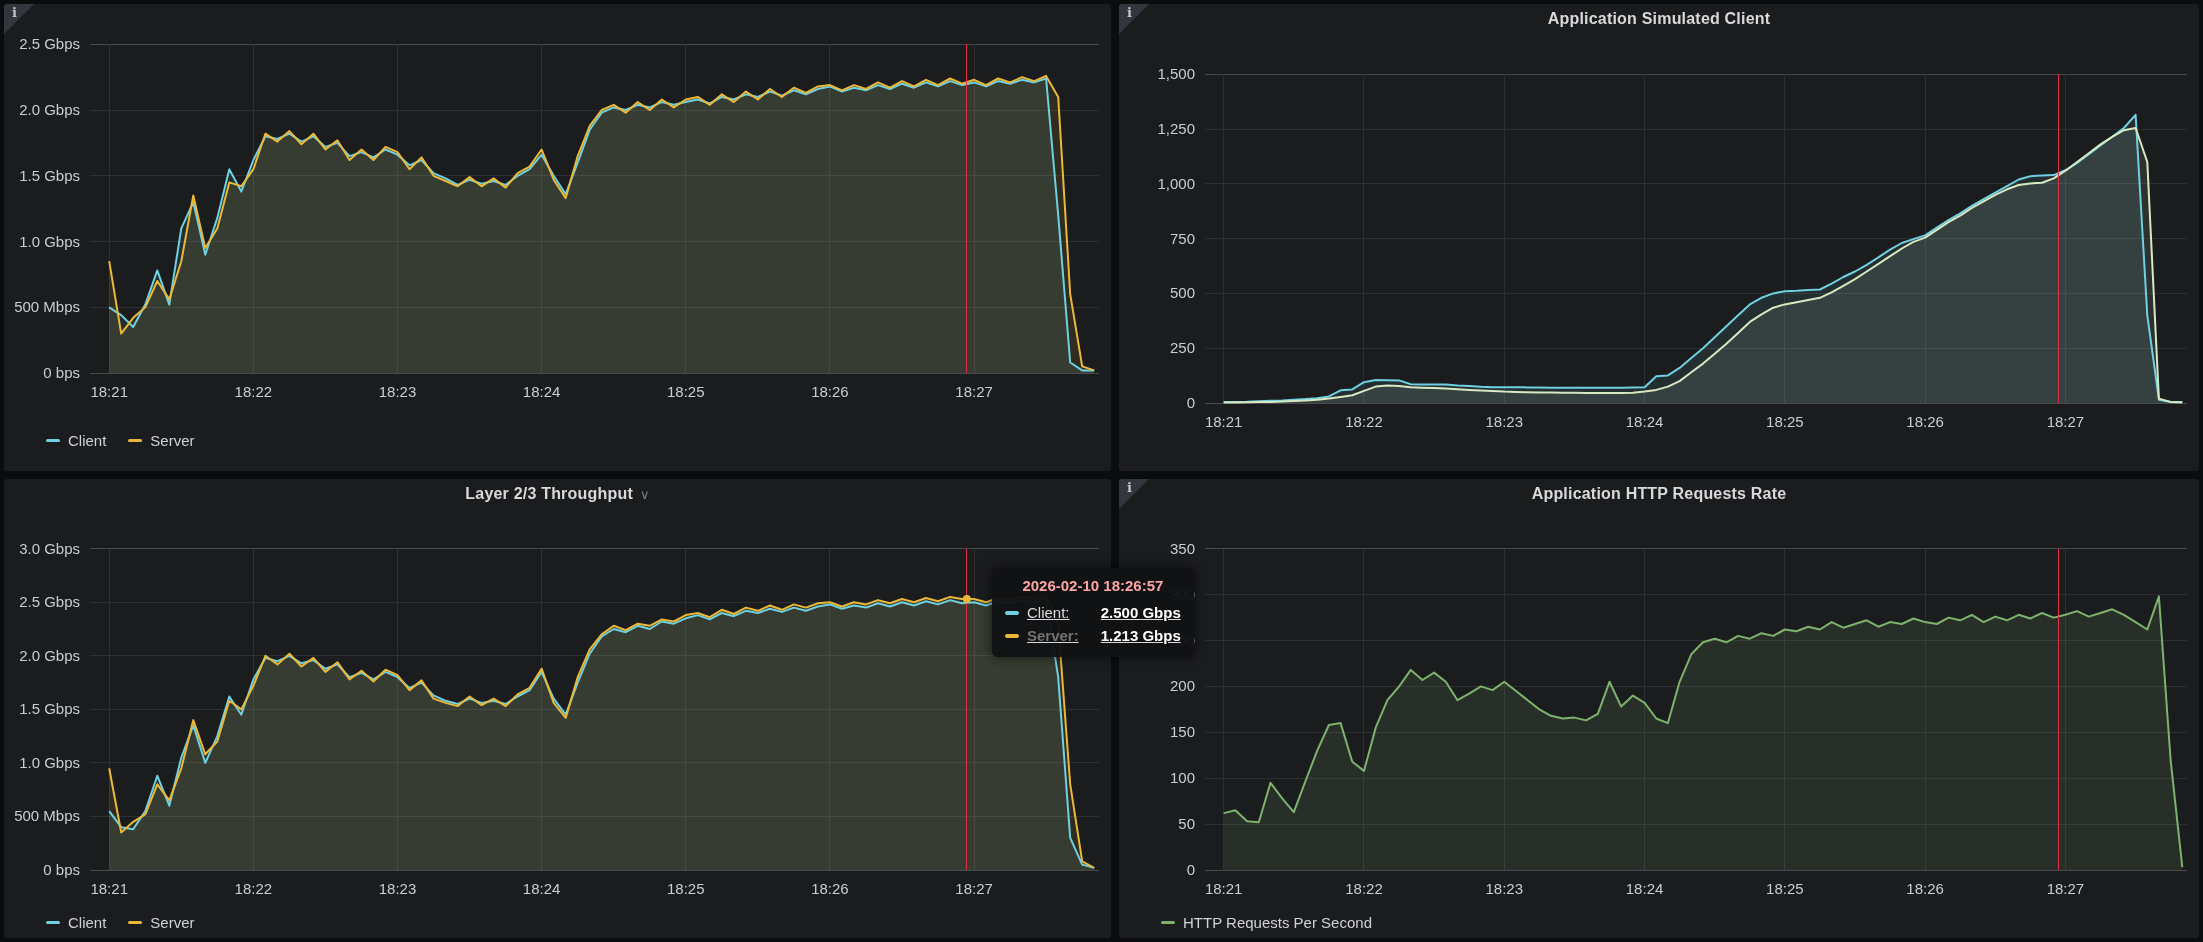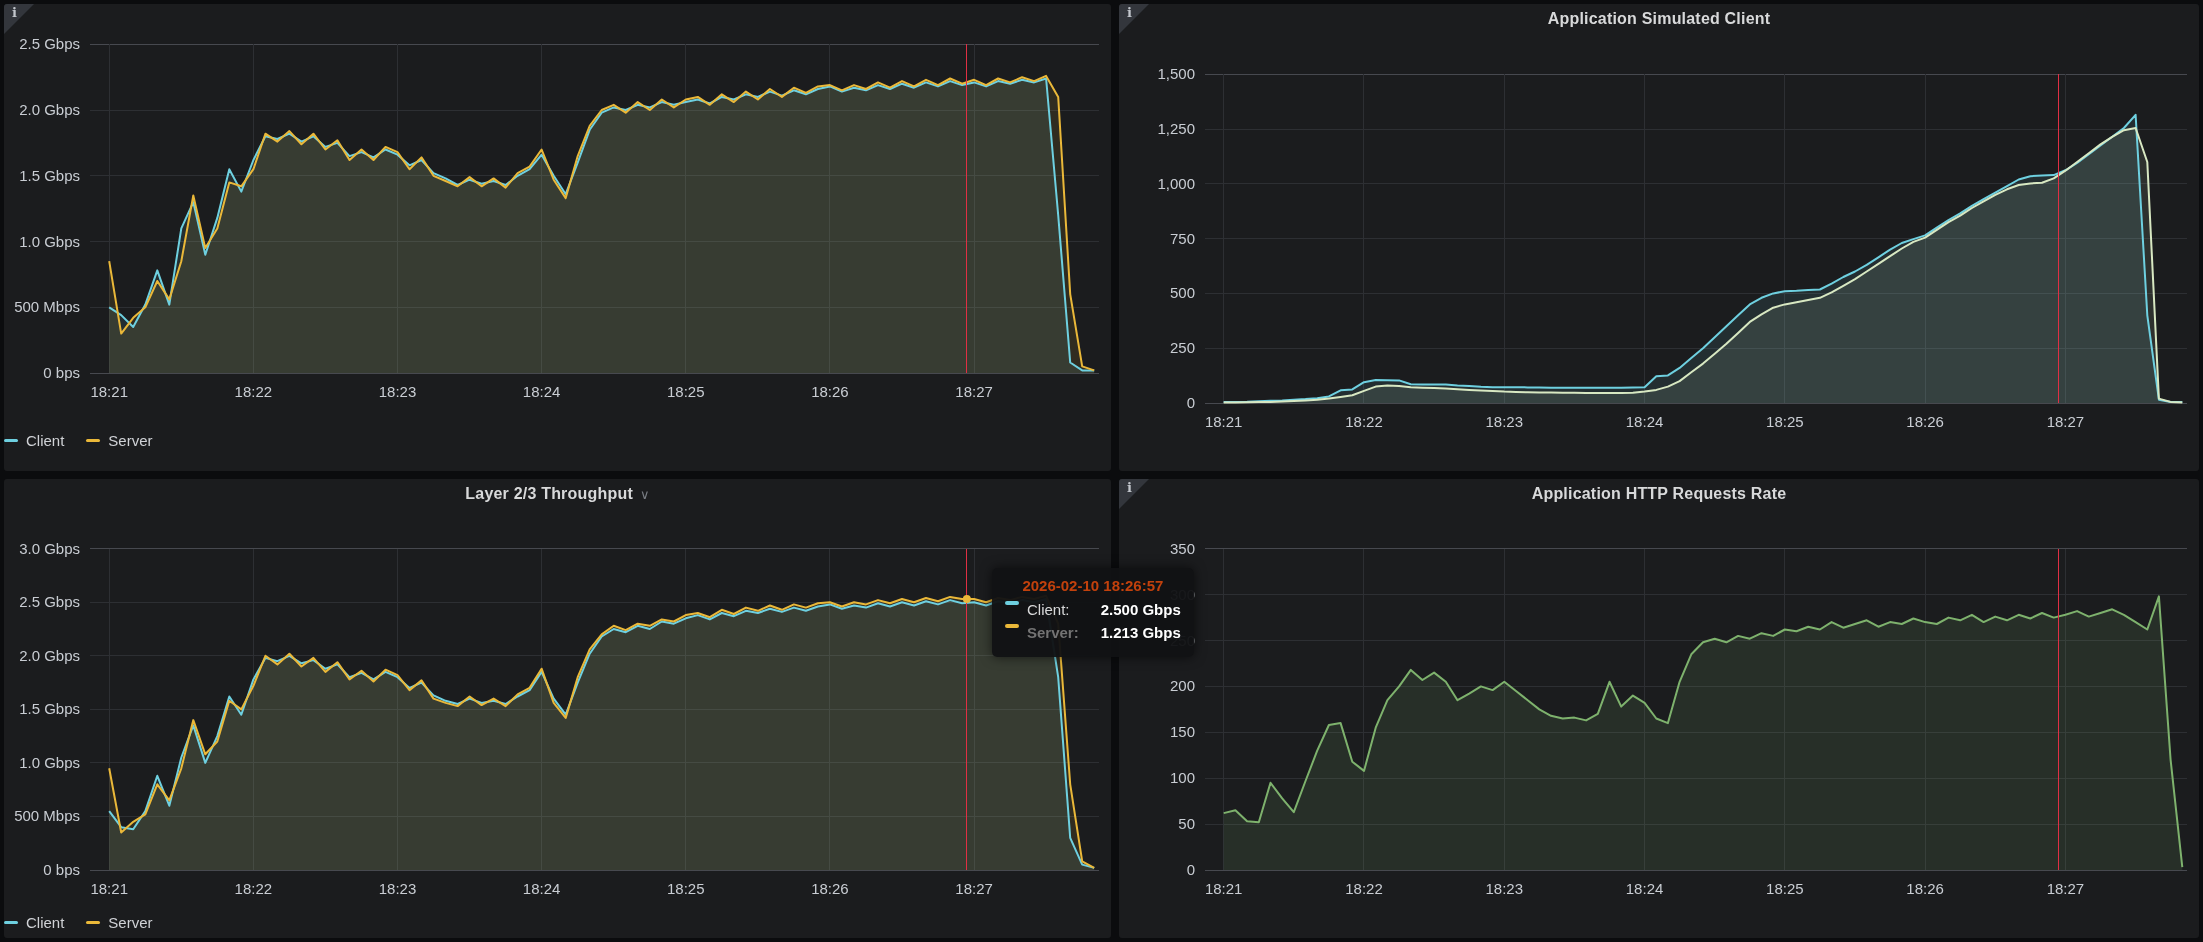--- a/index.html
+++ b/index.html
@@ -44,36 +44,36 @@
   .chev { font-size:13px; color:#797d84; margin-left:7px; font-weight:normal; }
   svg.chart { display:block; width:100%; }
   .chart-top { height:405px; flex:0 0 405px; }
   .chart-bot { height:397px; flex:0 0 397px; }
   svg.chart text {
     font-family:"Liberation Sans", sans-serif;
     font-size:15px; fill:#c9cdd3;
   }
   .legend {
     flex:1; display:flex; align-items:center;
-    gap:22px;
+    padding-left:42px; gap:22px;
     font-size:15px; color:#d0d2d6;
   }
   .legend-item { display:flex; align-items:center; gap:8px; cursor:pointer; }
   .legend-swatch { width:14px; height:3px; border-radius:2px; }
   .tooltip {
     position:absolute; left:992px; top:568px; z-index:10;
     min-width:196px;
     background:rgba(17,18,20,0.96);
     border-radius:5px;
     padding:9px 13px 10px 13px;
     box-shadow:0 0 12px rgba(0,0,0,0.6);
     font-size:15px; color:#d8d9da;
   }
-  .tt-time { text-align:center; font-weight:bold; color:#c2410c; margin-bottom:7px; white-space:nowrap; }
-  .tt-row { display:flex; height:23px; white-space:nowrap; }
+  .tt-time { text-align:center; font-weight:bold; color:#fca5a5; margin-bottom:7px; white-space:nowrap; }
+  .tt-row { display:flex; align-items:center; height:23px; white-space:nowrap;text-decoration:underline; }
   .tt-sw { width:14px; height:4px; border-radius:2px; margin-right:8px; flex:0 0 14px; }
   .tt-lbl { margin-right:auto; padding-right:22px; }
   .tt-lbl.bold { font-weight:bold; color:#737373; }
   .tt-val { font-weight:bold; color:#ffffff; }
 </style>
 </head>
 <body>
 
 <div class="grid">
 
@@ -248,20 +248,26 @@
         <line x1="665.8476190476191" y1="39.7037037037037" x2="665.8476190476191" y2="361" stroke="#2d2f33" stroke-width="1" shape-rendering="crispEdges"></line>
         <text x="665.8476190476191" y="385" text-anchor="middle">18:25</text>
         <line x1="806.1333333333333" y1="39.7037037037037" x2="806.1333333333333" y2="361" stroke="#2d2f33" stroke-width="1" shape-rendering="crispEdges"></line>
         <text x="806.1333333333333" y="385" text-anchor="middle">18:26</text>
         <line x1="946.4190476190477" y1="39.7037037037037" x2="946.4190476190477" y2="361" stroke="#2d2f33" stroke-width="1" shape-rendering="crispEdges"></line>
         <text x="946.4190476190477" y="385" text-anchor="middle">18:27</text>
         <path d="M104.7,361L104.7,304.1L116.4,301.3L128.1,312.3L139.8,313.3L151.5,273.8L163.2,289.4L174.8,303.2L186.5,272.0L198.2,241.7L209.9,216.0L221.6,214.1L233.3,252.7L245.0,261.9L256.7,218.7L268.4,191.2L280.1,177.4L291.8,160.9L303.4,171.0L315.1,163.6L326.8,172.8L338.5,191.2L350.2,184.7L361.9,177.4L373.6,181.1L385.3,172.8L397.0,182.0L408.7,191.2L420.3,200.4L432.0,206.8L443.7,209.5L455.4,208.6L467.1,211.4L478.8,204.9L490.5,172.8L502.2,197.6L513.9,186.6L525.6,193.9L537.3,209.5L548.9,214.1L560.6,172.8L572.3,145.3L584.0,133.3L595.7,129.7L607.4,133.3L619.1,126.9L630.8,129.7L642.5,124.2L654.2,126.9L665.8,120.5L677.5,122.3L689.2,117.7L700.9,120.5L712.6,113.1L724.3,118.7L736.0,115.0L747.7,111.3L759.4,117.7L771.1,113.1L782.8,115.0L794.4,109.5L806.1,113.1L817.8,115.0L829.5,108.6L841.2,111.3L852.9,105.8L864.6,113.1L876.3,107.6L888.0,111.3L899.7,105.8L911.3,109.5L923.0,104.0L934.7,108.6L946.4,105.8L958.1,102.1L969.8,107.6L981.5,104.0L993.2,100.3L1004.9,105.8L1016.6,113.1L1028.3,120.5L1039.9,87.4L1051.6,250.8L1063.3,358.2L1063.3,361Z" fill="#7eb26d" fill-opacity="0.13" stroke="none"></path>
         <path d="M104.7,304.1L116.4,301.3L128.1,312.3L139.8,313.3L151.5,273.8L163.2,289.4L174.8,303.2L186.5,272.0L198.2,241.7L209.9,216.0L221.6,214.1L233.3,252.7L245.0,261.9L256.7,218.7L268.4,191.2L280.1,177.4L291.8,160.9L303.4,171.0L315.1,163.6L326.8,172.8L338.5,191.2L350.2,184.7L361.9,177.4L373.6,181.1L385.3,172.8L397.0,182.0L408.7,191.2L420.3,200.4L432.0,206.8L443.7,209.5L455.4,208.6L467.1,211.4L478.8,204.9L490.5,172.8L502.2,197.6L513.9,186.6L525.6,193.9L537.3,209.5L548.9,214.1L560.6,172.8L572.3,145.3L584.0,133.3L595.7,129.7L607.4,133.3L619.1,126.9L630.8,129.7L642.5,124.2L654.2,126.9L665.8,120.5L677.5,122.3L689.2,117.7L700.9,120.5L712.6,113.1L724.3,118.7L736.0,115.0L747.7,111.3L759.4,117.7L771.1,113.1L782.8,115.0L794.4,109.5L806.1,113.1L817.8,115.0L829.5,108.6L841.2,111.3L852.9,105.8L864.6,113.1L876.3,107.6L888.0,111.3L899.7,105.8L911.3,109.5L923.0,104.0L934.7,108.6L946.4,105.8L958.1,102.1L969.8,107.6L981.5,104.0L993.2,100.3L1004.9,105.8L1016.6,113.1L1028.3,120.5L1039.9,87.4L1051.6,250.8L1063.3,358.2" fill="none" stroke="#7eb26d" stroke-width="2" stroke-linejoin="round"></path>
         <line x1="939.4047619047619" y1="39.7037037037037" x2="939.4047619047619" y2="361" stroke="#e02f44" stroke-width="1" shape-rendering="crispEdges"></line>
       </svg>
+    <div class="legend">
+        <span class="legend-item">
+          <span class="legend-swatch" style="background: rgb(126, 178, 109);"></span>
+          <span>HTTP Requests Per Second</span>
+        </span>
+      </div>
   </div>
 
 </div>
 
 <div class="tooltip">
   <div class="tt-time">2026-02-10 18:26:57</div>
   <div class="tt-row">
     <span class="tt-sw" style="background: rgb(110, 208, 224);"></span>
     <span class="tt-lbl">Client:</span>
     <span class="tt-val">2.500 Gbps</span>

